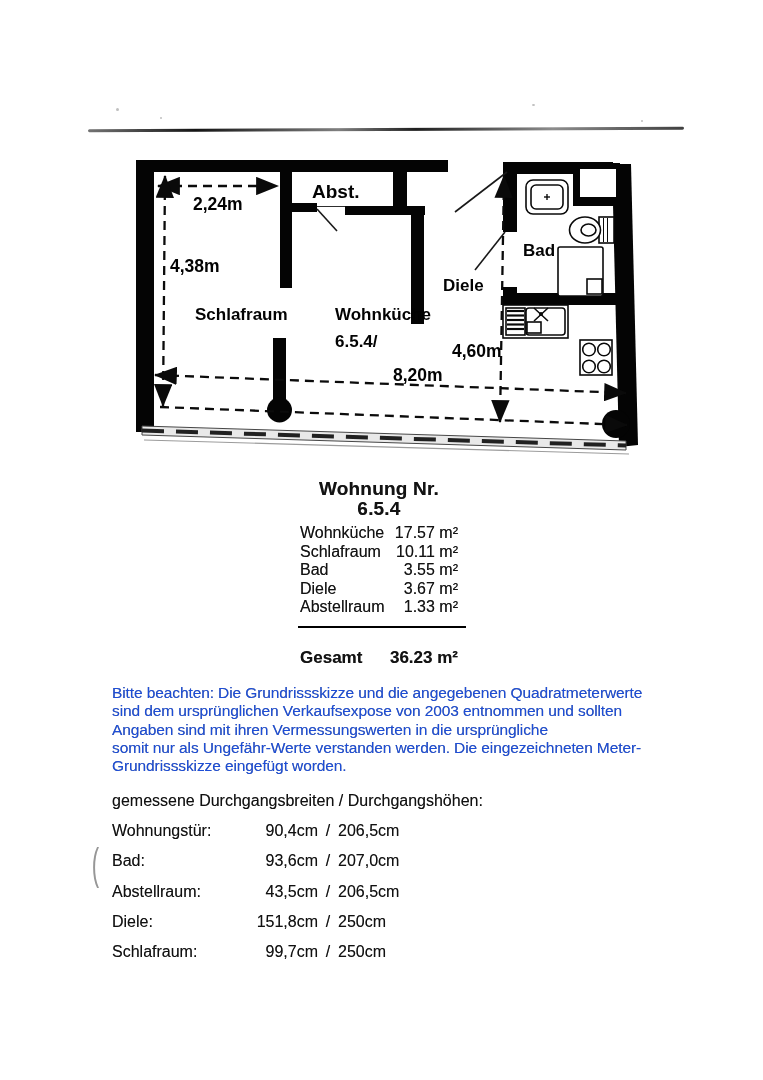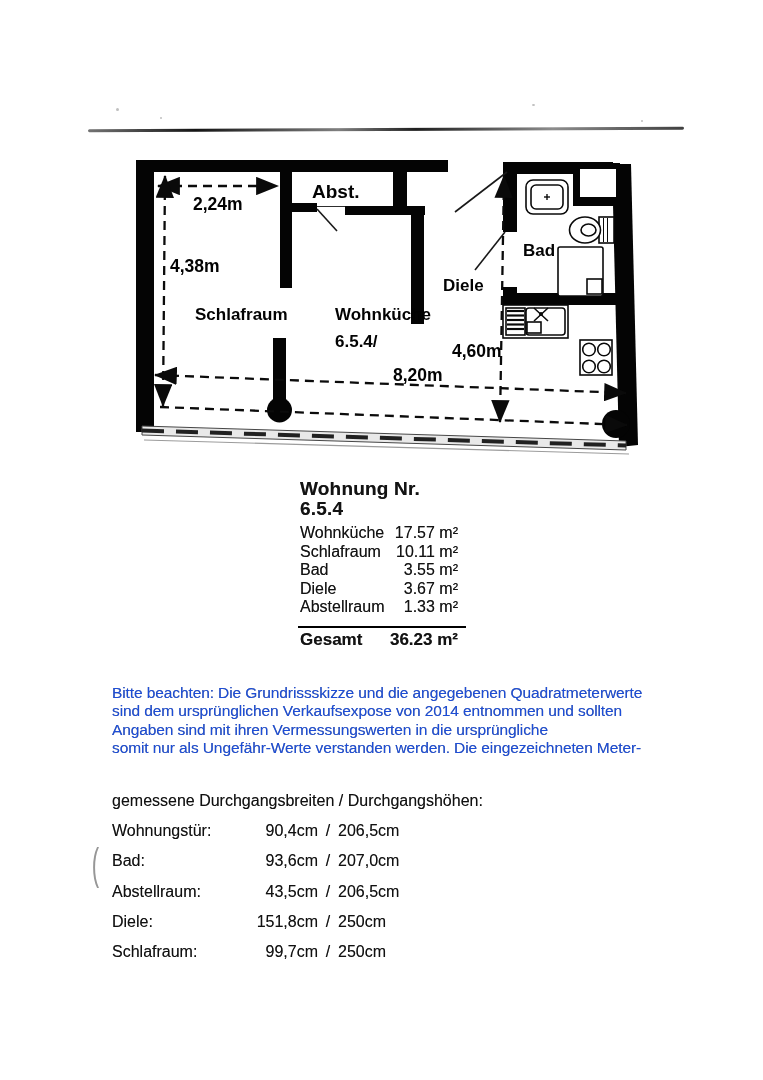--- a/index.html
+++ b/index.html
@@ -17,26 +17,26 @@
   .paren{position:absolute;left:88px;top:842px;font-size:44px;line-height:44px;color:#979797;
          transform:scaleX(.5);font-weight:400;}
   
   .plan{position:absolute;left:130px;top:148px;filter:contrast(1.06) blur(.25px);}
   .plan .wall{fill:#0b0b0b;stroke:none;}
   .plan .fx{fill:#ffffff;stroke:#101010;stroke-width:1.6;}
   .plan .dim{stroke:#121212;stroke-width:2.3;stroke-dasharray:9 6;fill:none;}
   .plan .swing{stroke:#1f1f1f;stroke-width:1.6;}
   .plan text{font-family:"Liberation Sans","DejaVu Sans",sans-serif;font-weight:700;fill:#0a0a0a;}
   
-  .area-card{position:absolute;left:300px;top:479px;width:158px;text-shadow:0 0 .5px rgba(0,0,0,.55);}
+  .area-card{position:absolute;left:300px;top:479px;width:158px;text-shadow:0 0 .5px rgba(0,0,0,.55);text-align:center;}
   .card-title{font-weight:700;font-size:19px;line-height:20px;letter-spacing:.2px;}
   .area-rows{margin-top:5px;}
   .arow{display:flex;justify-content:space-between;font-size:16px;line-height:18.5px;}
   .total-rule{margin:9px 0 0 -2px;width:168px;border-top:2.6px solid #000;}
-  .arow.total{margin-top:3px;font-weight:700;font-size:17px;}
+  .arow.total{margin-top:21px;font-weight:700;font-size:17px;}
   
   .notice{position:absolute;left:112px;top:684px;font-size:15.5px;line-height:18.3px;
           letter-spacing:-.1px;white-space:nowrap;color:#1d4ed8;text-shadow:0 0 .5px rgba(0,0,0,.45);}
   
   .measure{position:absolute;left:112px;top:791px;font-size:16px;line-height:18.3px;color:#111;
            text-shadow:0 0 .5px rgba(0,0,0,.45);}
   .m-header{margin-left:0;line-height:19px;white-space:nowrap;}
   .m-row{display:grid;grid-template-columns:140px 66px 20px 90px;margin-top:12px;}
   .m-w{text-align:right;}
   .m-s{text-align:center;}
@@ -184,23 +184,24 @@
     </div>
     <div class="total-rule"></div>
     <div class="arow total">
       <span>Gesamt</span>
       <span>36.23 m²</span>
     </div>
   </div>
 
   <div class="notice">
     <div>Bitte beachten: Die Grundrissskizze und die angegebenen Quadratmeterwerte</div>
-    <div>sind dem ursprünglichen Verkaufsexpose von 2014 entnommen und sollten</div>
+    <div>sind dem ursprünglichen Verkaufsexpose von 2003 entnommen und sollten</div>
     <div>Angaben sind mit ihren Vermessungswerten in die ursprüngliche</div>
     <div>somit nur als Ungefähr-Werte verstanden werden. Die eingezeichneten Meter-</div>
+    <div>Grundrissskizze eingefügt worden.</div>
   </div>
 
   <div class="measure">
     <div class="m-header">gemessene Durchgangsbreiten / Durchgangshöhen:</div>
     <div class="m-row">
       <span>Wohnungstür:</span>
       <span class="m-w">90,4cm</span>
       <span class="m-s">/</span>
       <span>206,5cm</span>
     </div>

